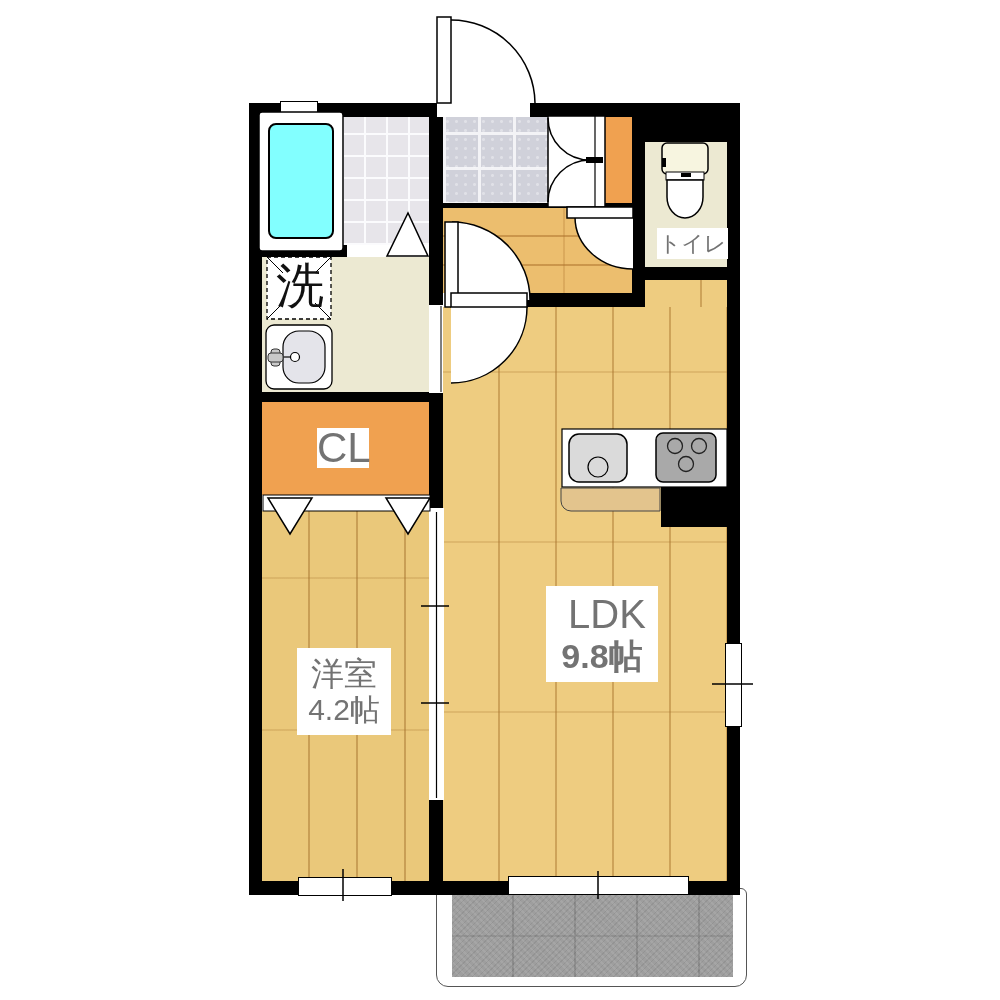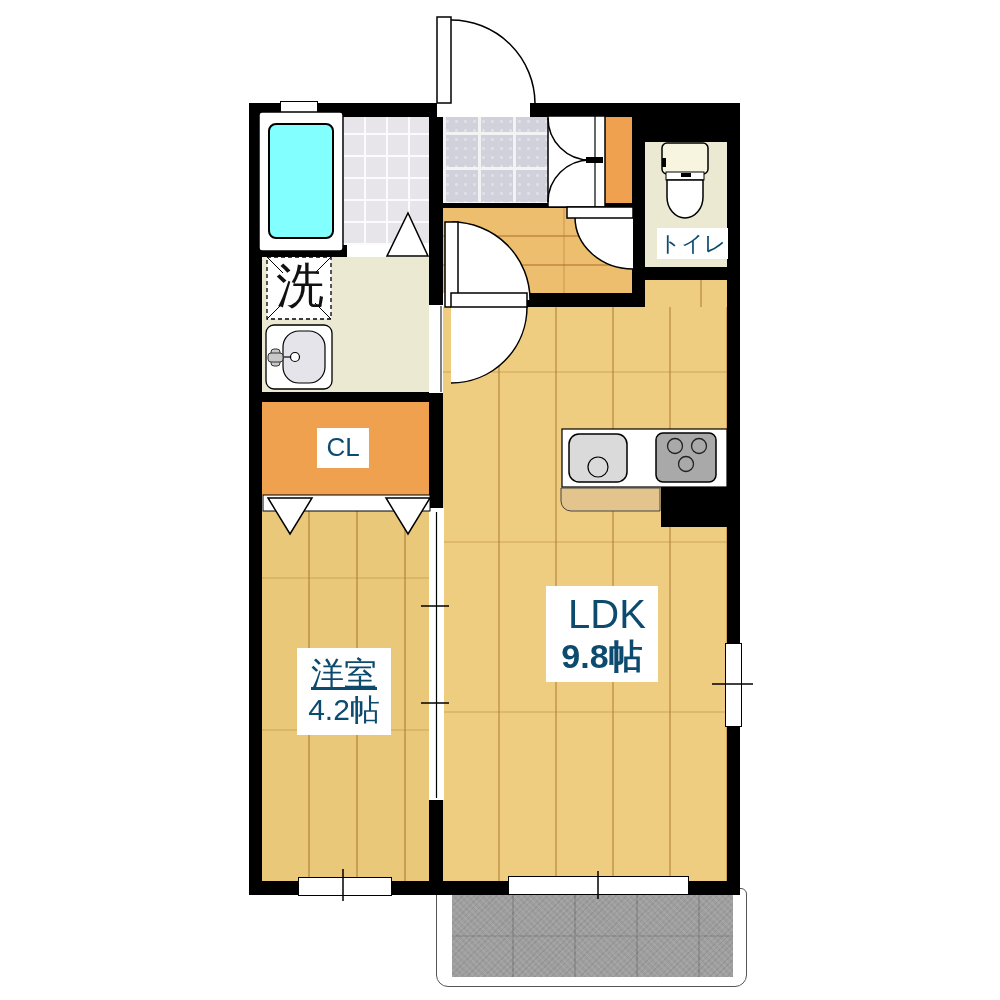--- a/index.html
+++ b/index.html
@@ -36,21 +36,21 @@
   .orange{position:absolute;background-color:#f0a150;}
   .balcony-outer{position:absolute;background:#fff;border:1px solid #555;
     border-radius:6px 6px 12px 12px;box-sizing:border-box;}
   .balcony-floor{position:absolute;background-color:#9e9e9e;
     background-image:
       repeating-linear-gradient(45deg, rgba(255,255,255,.08) 0 2px, transparent 2px 5px),
       repeating-linear-gradient(-45deg, rgba(0,0,0,.07) 0 1px, transparent 1px 4px),
       repeating-linear-gradient(90deg, transparent 0 60px, #8a8a8a 60px 62px),
       repeating-linear-gradient(0deg, transparent 0 40px, #8f8f8f 40px 42px);}
 
-  .room-label{position:absolute;background:#fff;color:#0c4a6e;text-align:center;
+  .room-label{position:absolute;background:#fff;color:#737373;text-align:center;
     display:flex;flex-direction:column;justify-content:center;line-height:1.15;}
   .plain-label{position:absolute;color:#111;text-align:center;line-height:1;background:transparent;}
   svg{position:absolute;left:0;top:0;}
 </style>
 </head>
 <body>
 
 <div id="stage">
 
   <div class="tile-bath" style="left:342px;top:113px;width:87px;height:132px;"></div>
@@ -185,26 +185,26 @@
       <line x1="421" y1="703" x2="449" y2="703"></line>
     </g>
   </svg>
 
   <div class="room-label" style="left:546px;top:586px;width:112px;height:96px;">
     <span style="font-size:40px;padding-left:10px;">LDK</span>
     <span style="font-size:34px;font-weight:bold;">9.8帖</span>
   </div>
 
   <div class="room-label" style="left:297px;top:648px;width:94px;height:87px;">
-    <span style="font-size:33px;text-decoration:underline;">洋室</span>
+    <span style="font-size:33px;">洋室</span>
     <span style="font-size:30px;">4.2帖</span>
   </div>
 
   <div class="room-label" style="left:317px;top:428px;width:52px;height:40px;">
-    <span style="font-size:26px;">CL</span>
+    <span style="font-size:42px;">CL</span>
   </div>
 
   <div class="room-label" style="left:657px;top:228px;width:71px;height:31px;">
     <span style="font-size:22px;">トイレ</span>
   </div>
 
   <div class="plain-label" style="left:272px;top:262px;width:56px;height:52px;font-size:48px;"><span>洗</span></div>
 
 </div>
 

